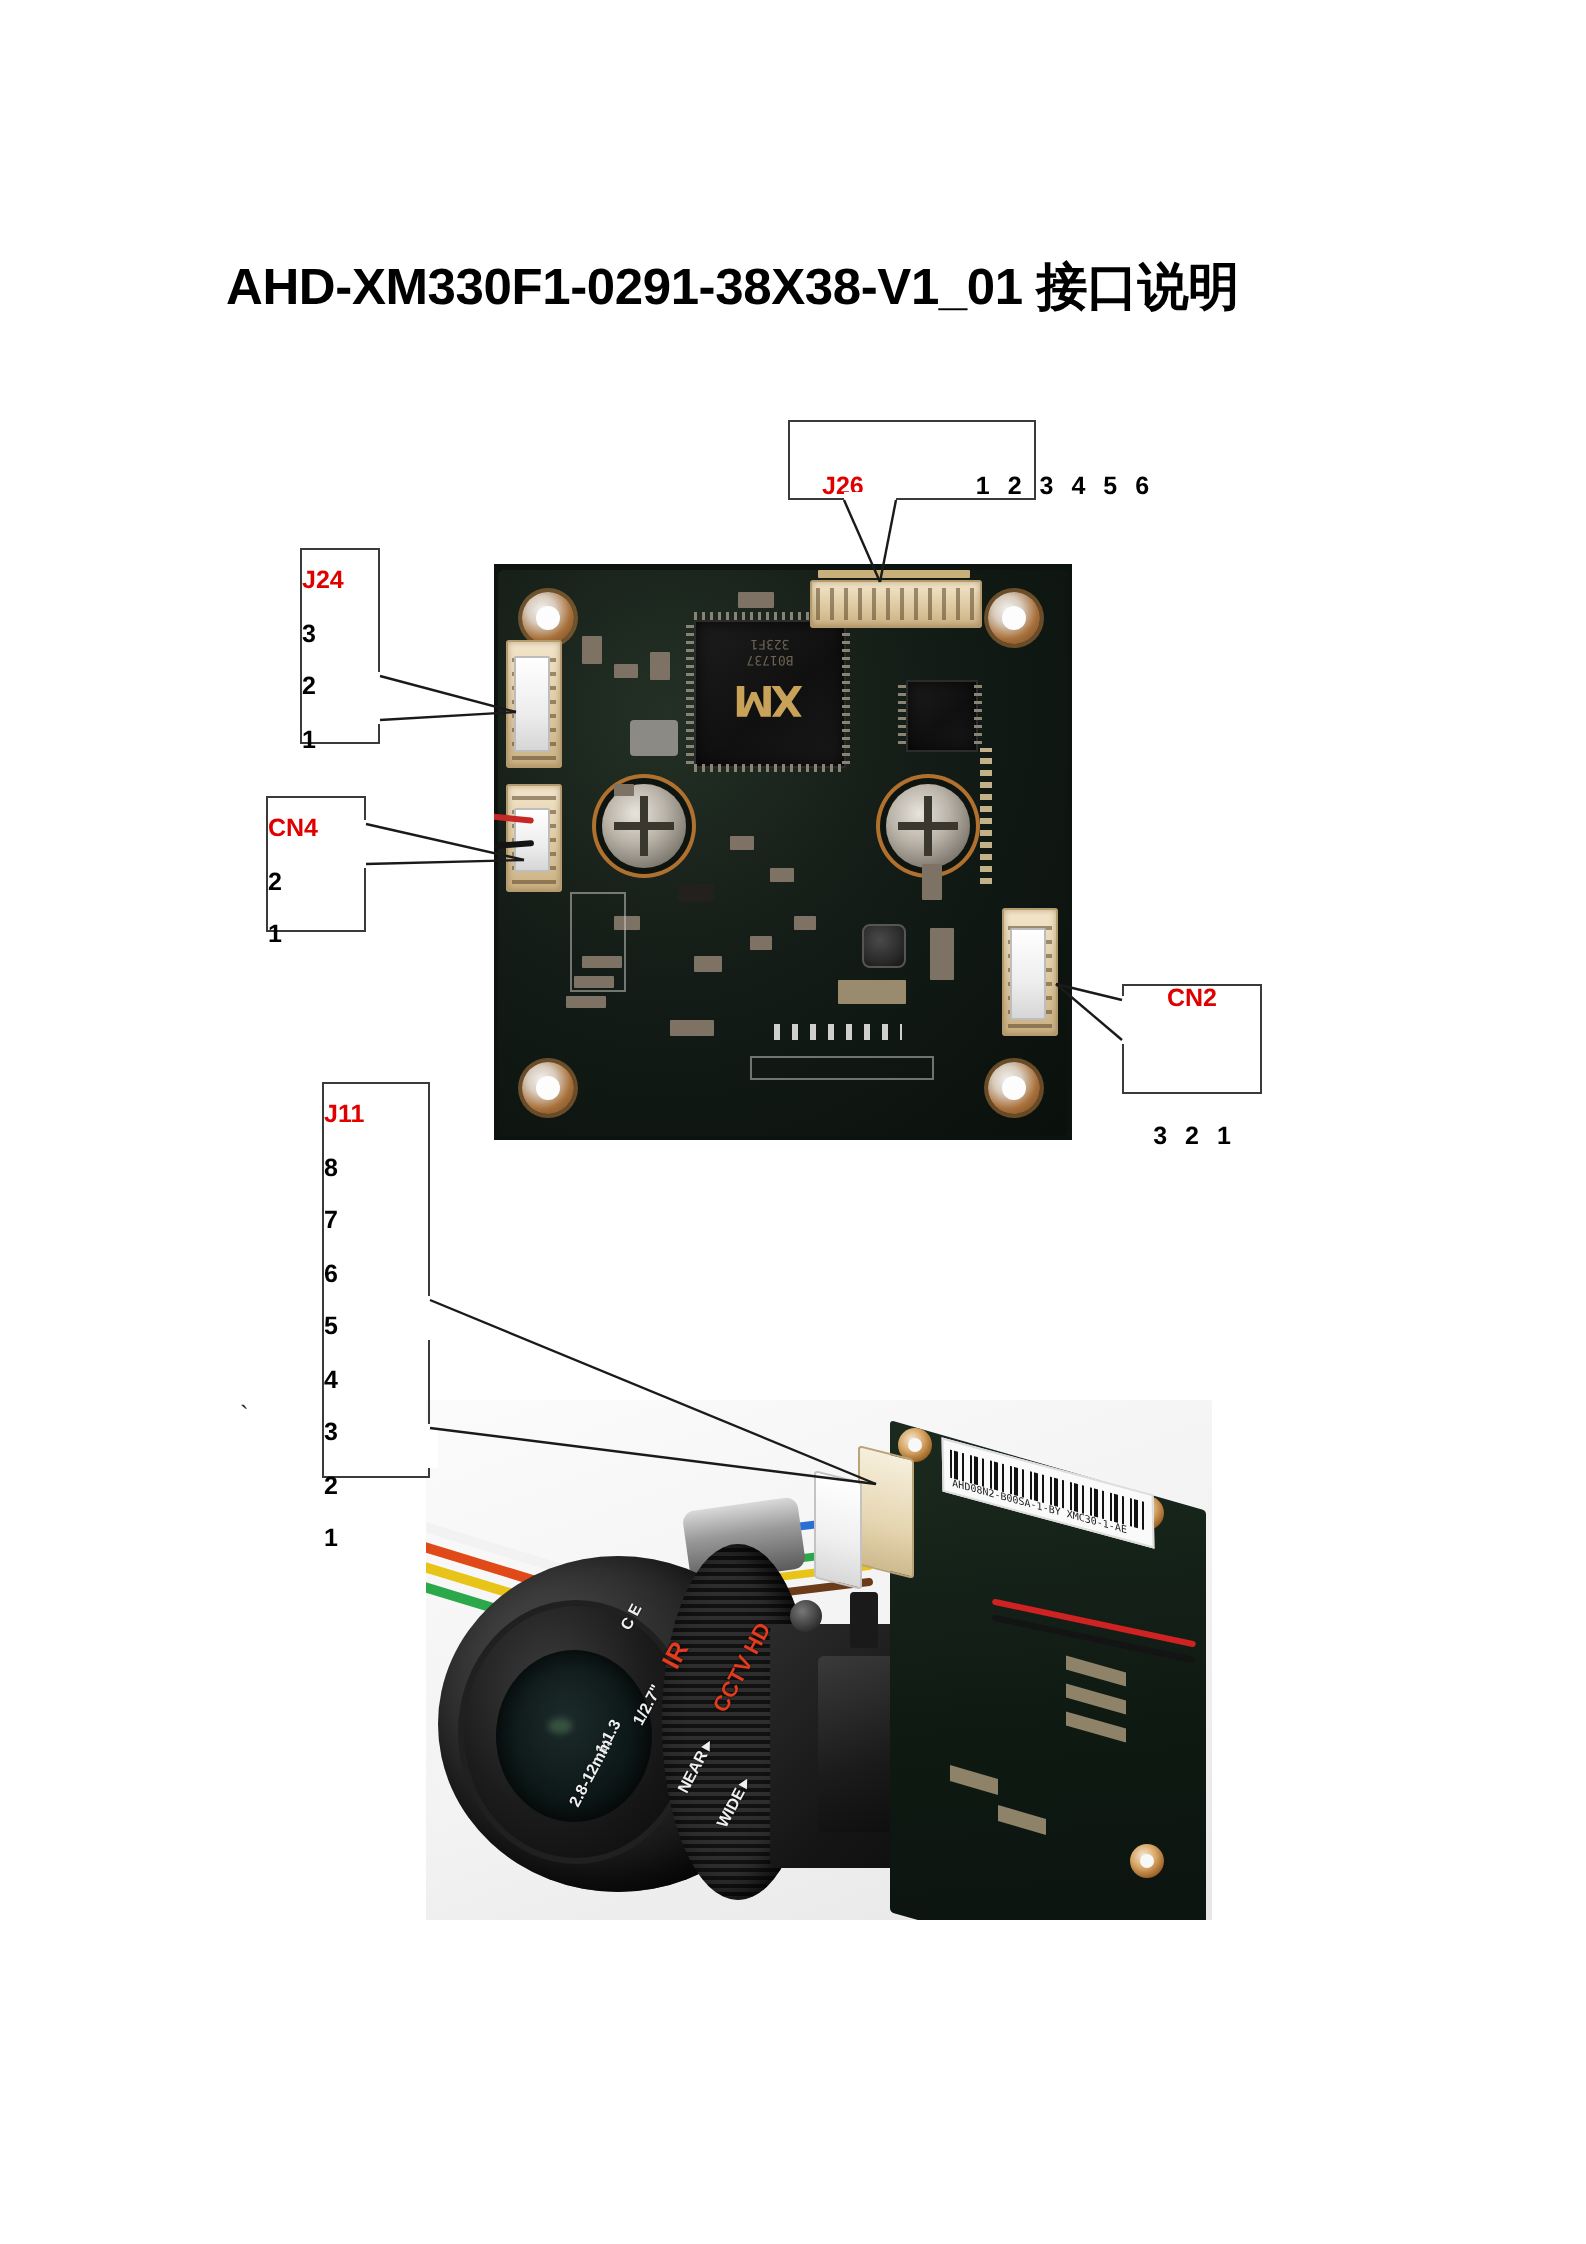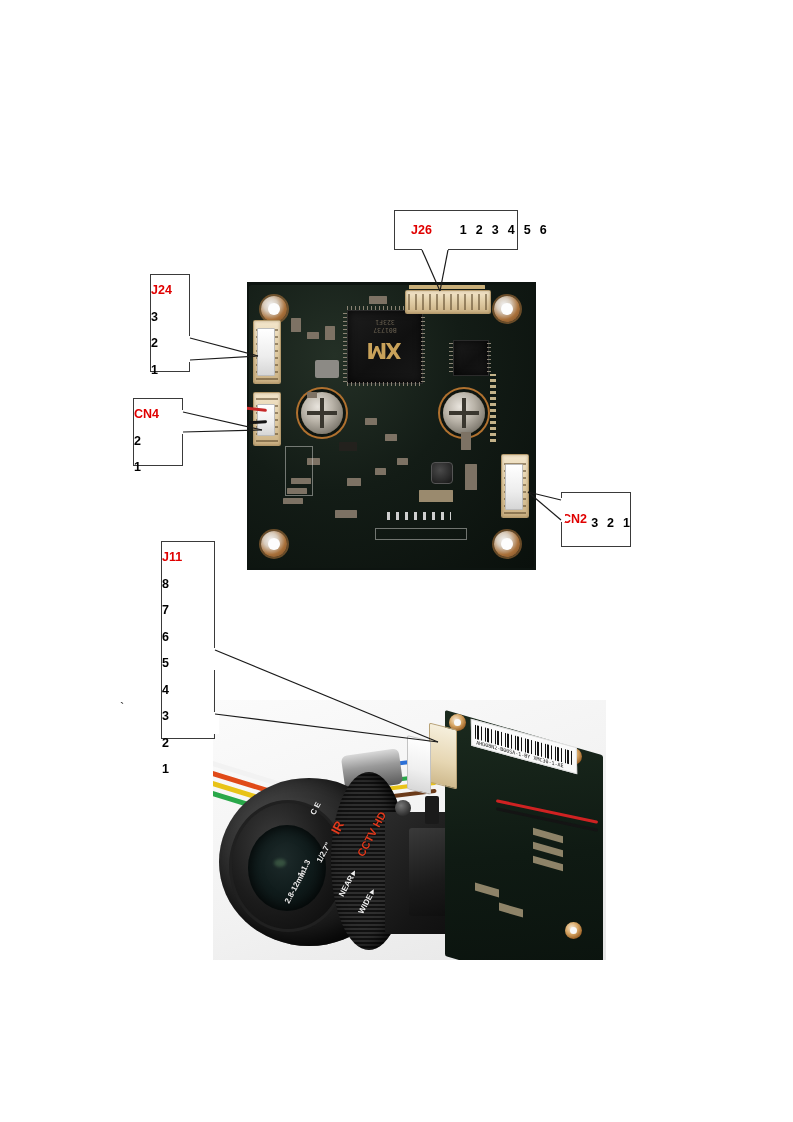--- a/index.html
+++ b/index.html
@@ -60,36 +60,39 @@
     display: flex;
     flex-direction: column;
     align-items: flex-start;
   }
   .vstack .code { margin-top: 9px; }
   .vstack .pin  { margin-top: 14px; }
 
   
   .hrow-inner {
     display: flex;
+    flex-direction: column;
     align-items: center;
-    justify-content: space-between;
+    justify-content: flex-start;
     height: 100%;
+    gap: 48px;
   }
   .hrow-inner .pins {
     display: flex;
     gap: 9px;
     margin-top: 8px;
   }
 
   
   #box-j26 .row {
     display: flex;
-    align-items: center;
+    align-items: flex-end;
     height: 100%;
     padding-left: 16px;
+    gap: 28px;
   }
   #box-j26 .pins {
     display: flex;
     gap: 9px;
     margin-left: 28px;
   }
 
   
   .mask {
     position: absolute;
@@ -426,20 +429,21 @@
     font-size: 13px;
     color: #333;
     z-index: 30;
   }
 </style>
 </head>
 <body>
 
 <div id="page">
 
+  <div id="doc-title">AHD-XM330F1-0291-38X38-V1_01 接口说明</div>
 
   <div id="pcb-photo">
     <div id="pcb-board"></div>
 
     <div class="pcb-hole" style="left:14px; top:14px;"></div>
     <div class="pcb-hole" style="left:247px; top:14px;"></div>
     <div class="pcb-hole" style="left:14px; top:249px;"></div>
     <div class="pcb-hole" style="left:247px; top:249px;"></div>
 
     <div class="soc" style="left:100px; top:28px; width:74px; height:72px;">

